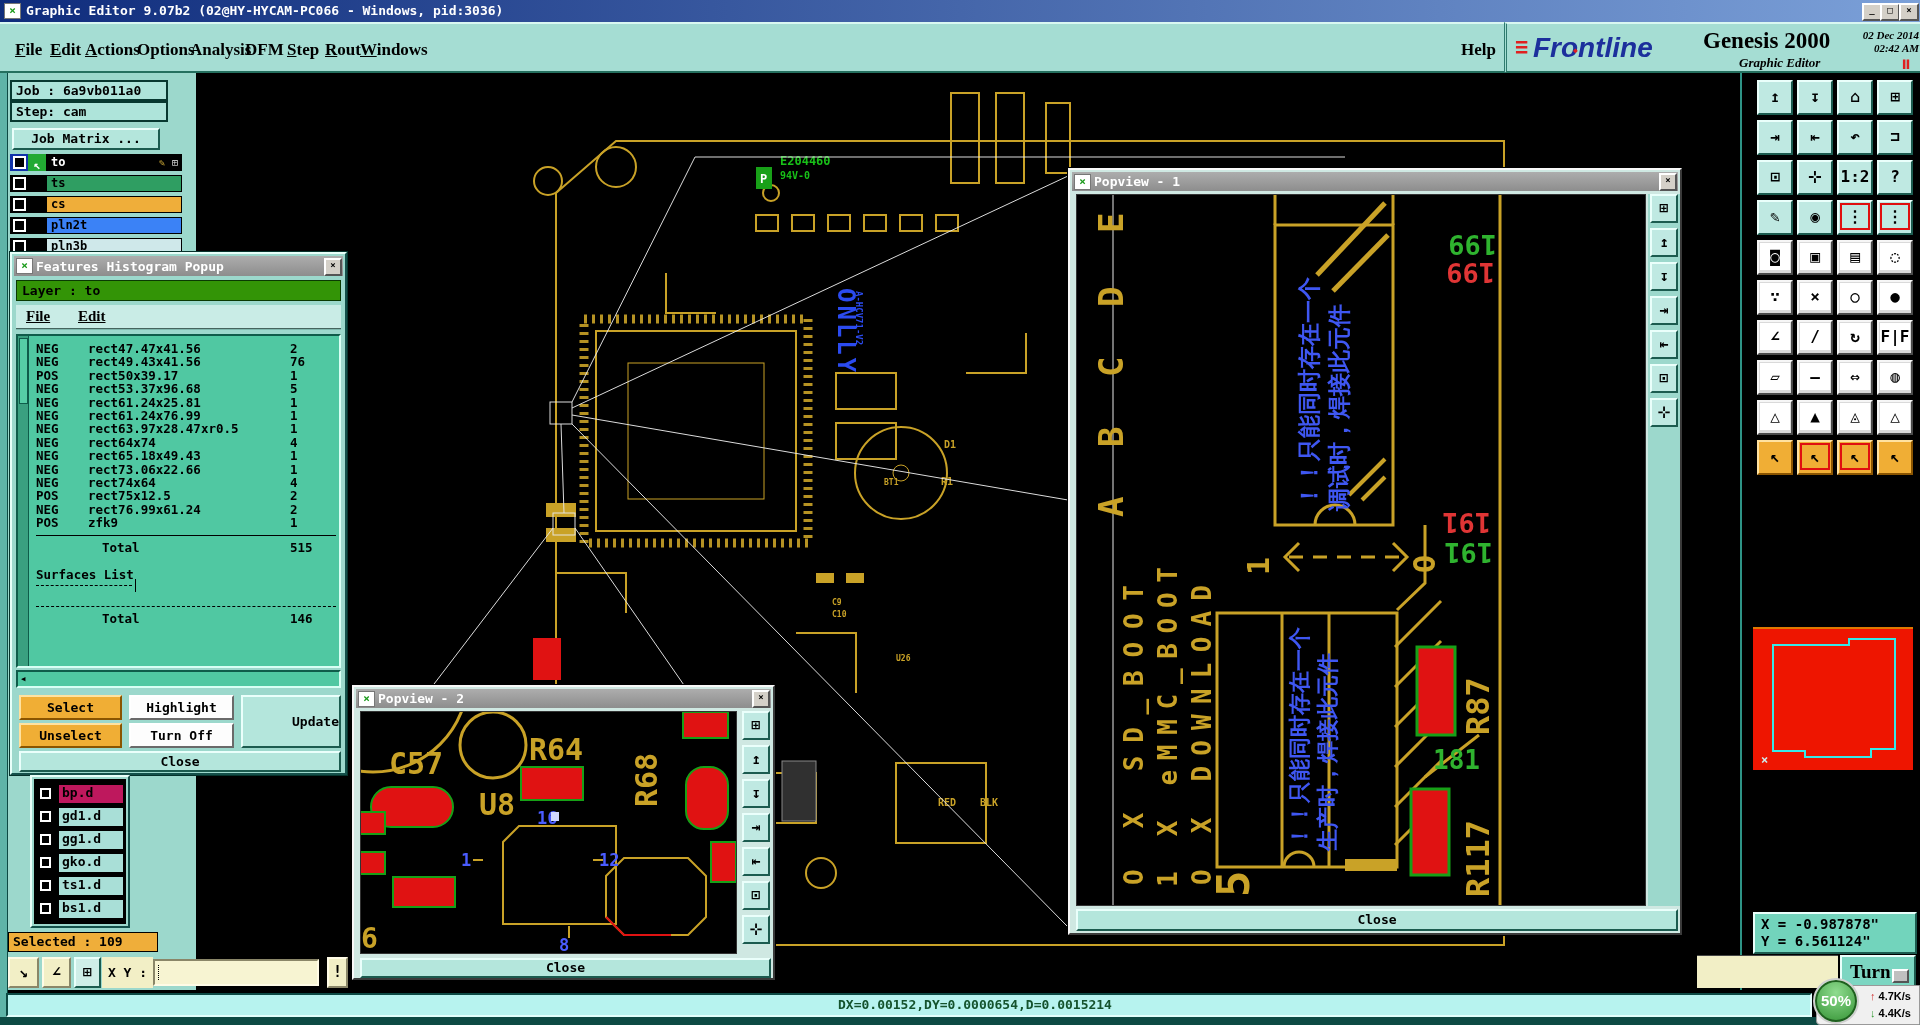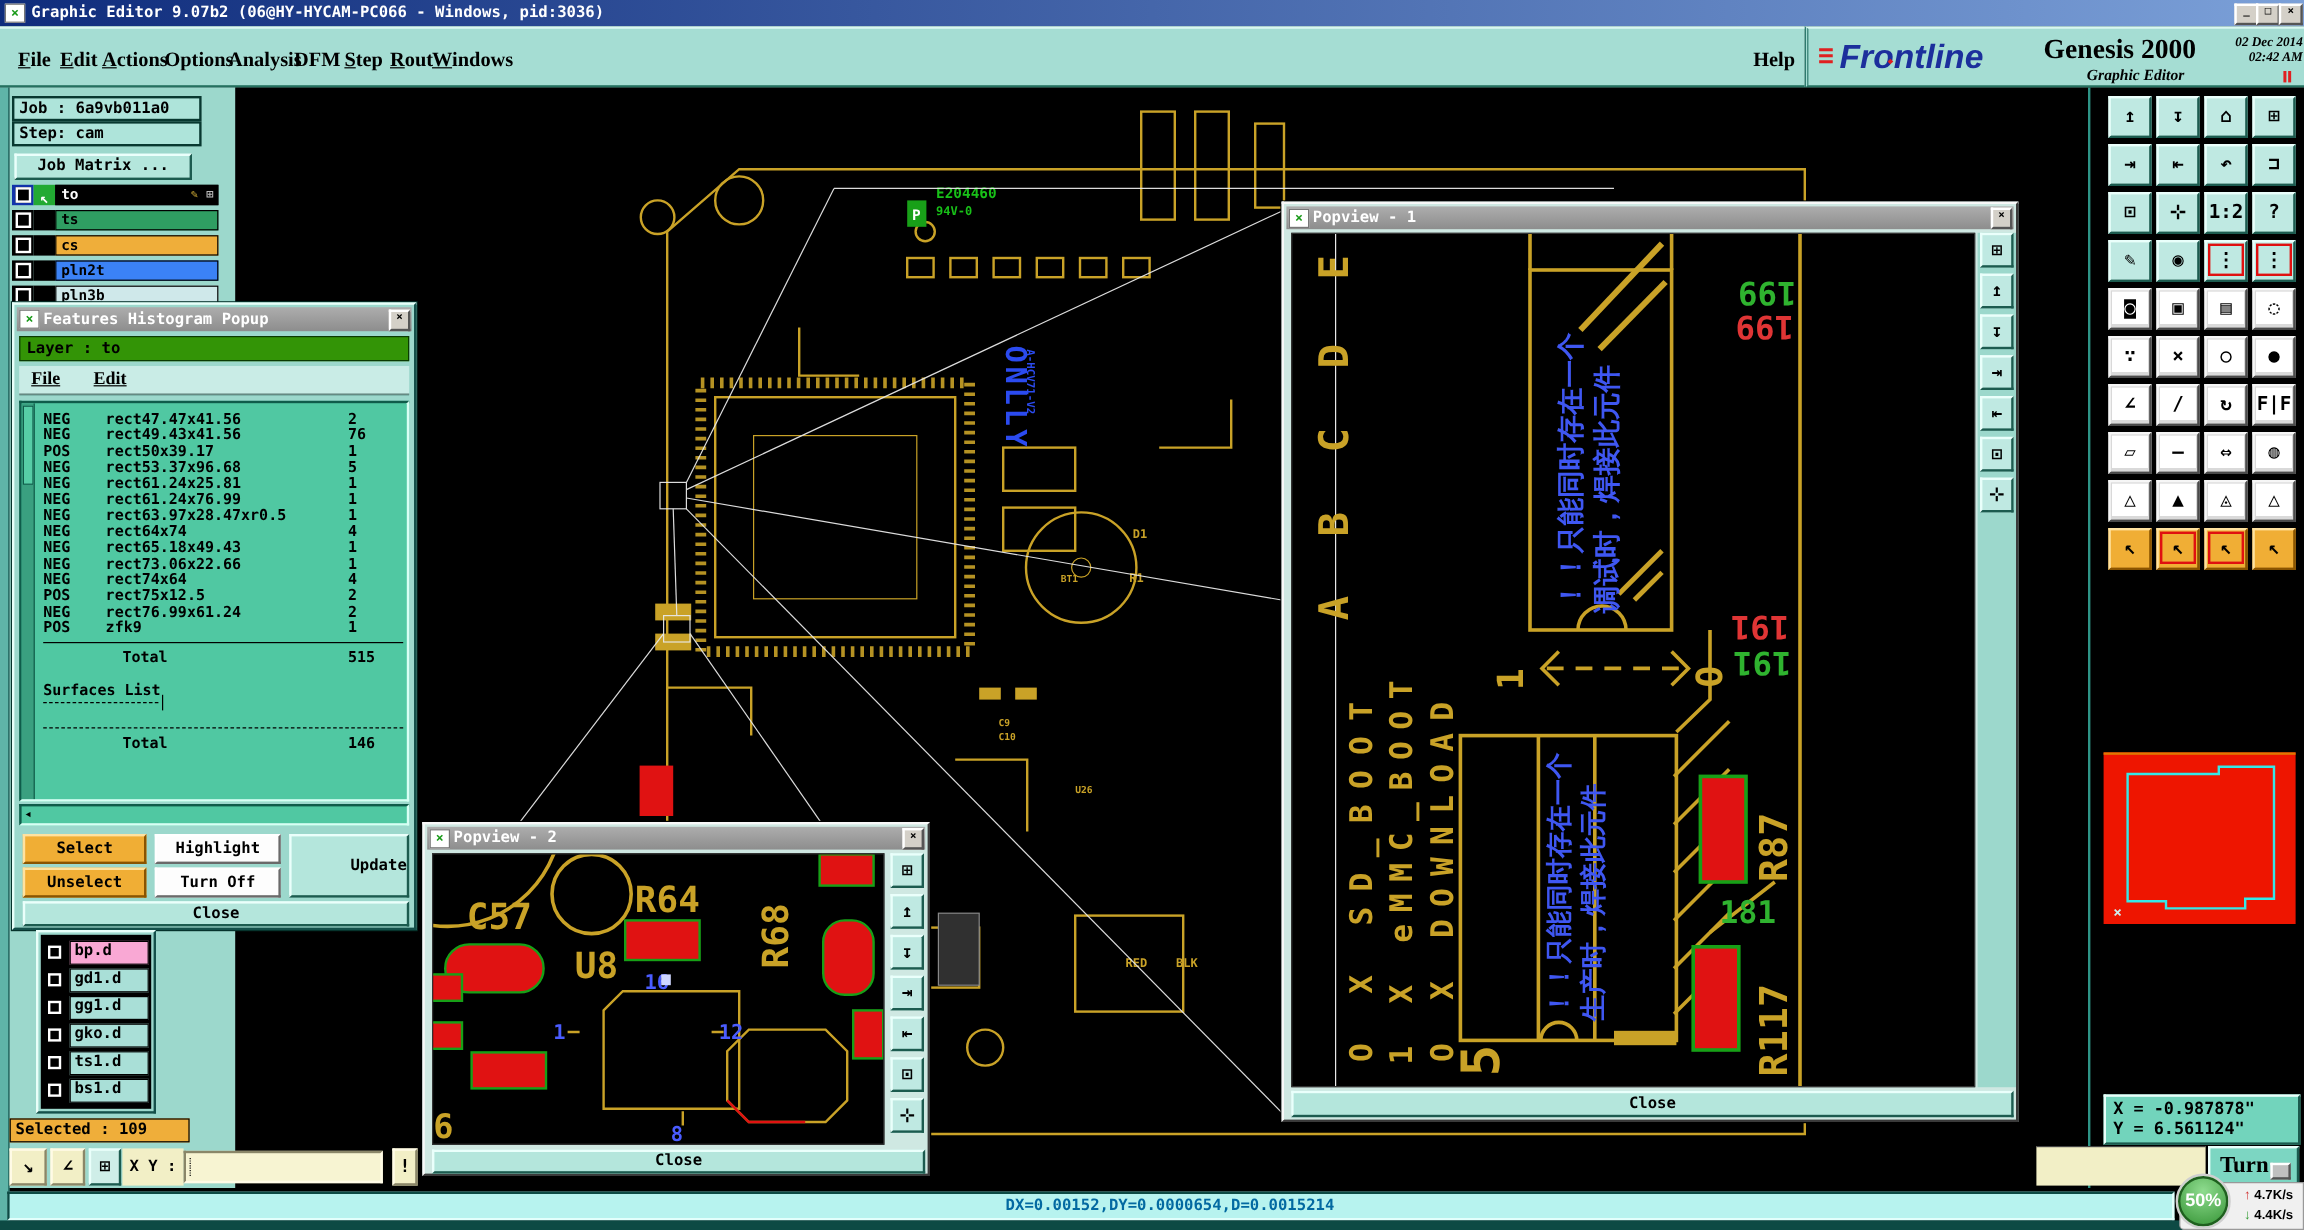--- a/index.html
+++ b/index.html
@@ -35,21 +35,21 @@
   .pv-btn{width:28px;height:29px;margin:0 0 5px 2px;text-align:center;font-size:15px;line-height:25px;font-weight:bold;color:#000;}
   svg text{font-family:"DejaVu Sans Mono",monospace;font-weight:bold;}
 </style>
 </head>
 <body>
 
 <div id="screen">
 
   <div class="abs titlebar" style="left:0;top:0;width:1920px;height:22px;">
     <span class="abs appicon" style="left:4px;top:3px;">×</span>
-    <span class="abs mono" style="left:26px;top:3px;font-size:13px;">Graphic Editor 9.07b2  (06@HY-HYCAM-PC066 - Windows, pid:3036)</span>
+    <span class="abs mono" style="left:26px;top:3px;font-size:13px;">Graphic Editor 9.07b2  (02@HY-HYCAM-PC066 - Windows, pid:3036)</span>
     <span class="abs wbtn" style="left:1862px;top:3px;">_</span>
     <span class="abs wbtn" style="left:1880px;top:3px;">□</span>
     <span class="abs wbtn" style="left:1899px;top:3px;">×</span>
   </div>
 
   <div class="abs serif" style="left:0;top:22px;width:1504px;height:51px;background:#a5ddd3;border-top:2px solid #d9f7f1;border-bottom:2px solid #25705f;box-sizing:border-box;">
     <div id="menuItems">
         <div class="menu-item serif" style="left: 15px;"><u>F</u>ile</div>
         <div class="menu-item serif" style="left: 50px;"><u>E</u>dit</div>
         <div class="menu-item serif" style="left: 85px;"><u>A</u>ctions</div>
@@ -318,21 +318,21 @@
     <div class="abs mono bz-w" style="left:117px;top:469px;width:105px;height:25px;font-size:13px;line-height:21px;text-align:center;box-sizing:border-box;">Turn Off</div>
     <div class="abs mono bz-t" style="left:7px;top:497px;width:322px;height:21px;font-size:13px;line-height:17px;text-align:center;box-sizing:border-box;background:#b4e6dc;">Close</div>
   </div>
 
   <div class="abs" style="left:30px;top:775px;width:100px;height:153px;background:#9cd8cc;border:2px solid;border-color:#e8fff9 #14504a #14504a #e8fff9;box-sizing:border-box;">
     <div class="abs" style="left:2px;top:2px;width:92px;height:145px;background:#000;" id="layersBottom">
         <div class="abs" style="left: 0px; top: 5px; width: 92px; height: 20px;">
           <div class="abs" style="left: 4px; top: 2px; width: 15px; height: 15px; background: rgb(0, 0, 0);">
             <div style="position: absolute; left: 2px; top: 2px; width: 7px; height: 7px; border: 2px solid rgb(255, 255, 255);"></div>
           </div>
-          <div class="abs mono" style="left: 24px; top: 0px; width: 66px; height: 20px; background: #f9a8d4; border: 1px solid rgb(0, 0, 0); box-sizing: border-box; font-size: 13px; line-height: 16px; padding-left: 3px; color: rgb(0, 0, 0);">bp.d</div>
+          <div class="abs mono" style="left: 24px; top: 0px; width: 66px; height: 20px; background: #be185d; border: 1px solid rgb(0, 0, 0); box-sizing: border-box; font-size: 13px; line-height: 16px; padding-left: 3px; color: rgb(0, 0, 0);">bp.d</div>
         </div>
         <div class="abs" style="left: 0px; top: 28px; width: 92px; height: 20px;">
           <div class="abs" style="left: 4px; top: 2px; width: 15px; height: 15px; background: rgb(0, 0, 0);">
             <div style="position: absolute; left: 2px; top: 2px; width: 7px; height: 7px; border: 2px solid rgb(255, 255, 255);"></div>
           </div>
           <div class="abs mono" style="left: 24px; top: 0px; width: 66px; height: 20px; background: rgb(169, 223, 215); border: 1px solid rgb(0, 0, 0); box-sizing: border-box; font-size: 13px; line-height: 16px; padding-left: 3px; color: rgb(0, 0, 0);">gd1.d</div>
         </div>
         <div class="abs" style="left: 0px; top: 51px; width: 92px; height: 20px;">
           <div class="abs" style="left: 4px; top: 2px; width: 15px; height: 15px; background: rgb(0, 0, 0);">
             <div style="position: absolute; left: 2px; top: 2px; width: 7px; height: 7px; border: 2px solid rgb(255, 255, 255);"></div>
@@ -369,21 +369,21 @@
   <div class="abs bz-t" style="left:74px;top:957px;width:27px;height:31px;box-sizing:border-box;text-align:center;background:#cfeee8;">
     <span style="font-size:15px;line-height:27px;font-weight:bold;">⊞</span></div>
   <div class="abs mono" style="left:102px;top:957px;width:51px;height:31px;background:#f2efc6;font-size:13px;line-height:31px;text-align:center;">X Y :</div>
   <div class="abs" style="left:153px;top:959px;width:166px;height:27px;background:#f7f4d2;border:2px solid;border-color:#8a8668 #fffbe6 #fffbe6 #8a8668;box-sizing:border-box;">
     <span style="position:absolute;left:3px;top:4px;width:1px;height:15px;border-left:1px dotted #000;"></span>
     <span class="mono" style="font-size:13px;line-height:23px;padding-left:6px;"></span>
   </div>
   <div class="abs mono bz-c" style="left:327px;top:957px;width:21px;height:31px;box-sizing:border-box;text-align:center;font-size:15px;line-height:27px;">!</div>
 
   <div class="abs" style="left:6px;top:993px;width:1806px;height:24px;background:#b7f3ef;border:2px solid;border-color:#0d4a44 #e2fffc #e2fffc #0d4a44;box-sizing:border-box;">
-    <span class="mono" style="position:absolute;left:830px;top:2px;font-size:13px;color:#0369a1;">DX=0.00152,DY=0.0000654,D=0.0015214</span>
+    <span class="mono" style="position:absolute;left:830px;top:2px;font-size:13px;color:#14532d;">DX=0.00152,DY=0.0000654,D=0.0015214</span>
   </div>
   <div class="abs" style="left:0;top:1017px;width:1920px;height:8px;background:#0d4a44;"></div>
 
   <div class="abs" style="left:1740px;top:73px;width:180px;height:917px;background:#000;border-left:2px solid #2e9486;box-sizing:border-box;"></div>
   <div id="rightToolbar">
       <div class="tb-btn bz-t" style="left: 1757px; top: 80px; box-sizing: border-box;">
         <span class="face">↥</span>
       </div>
       <div class="tb-btn bz-t" style="left: 1797px; top: 80px; box-sizing: border-box;">
         <span class="face">↧</span>

